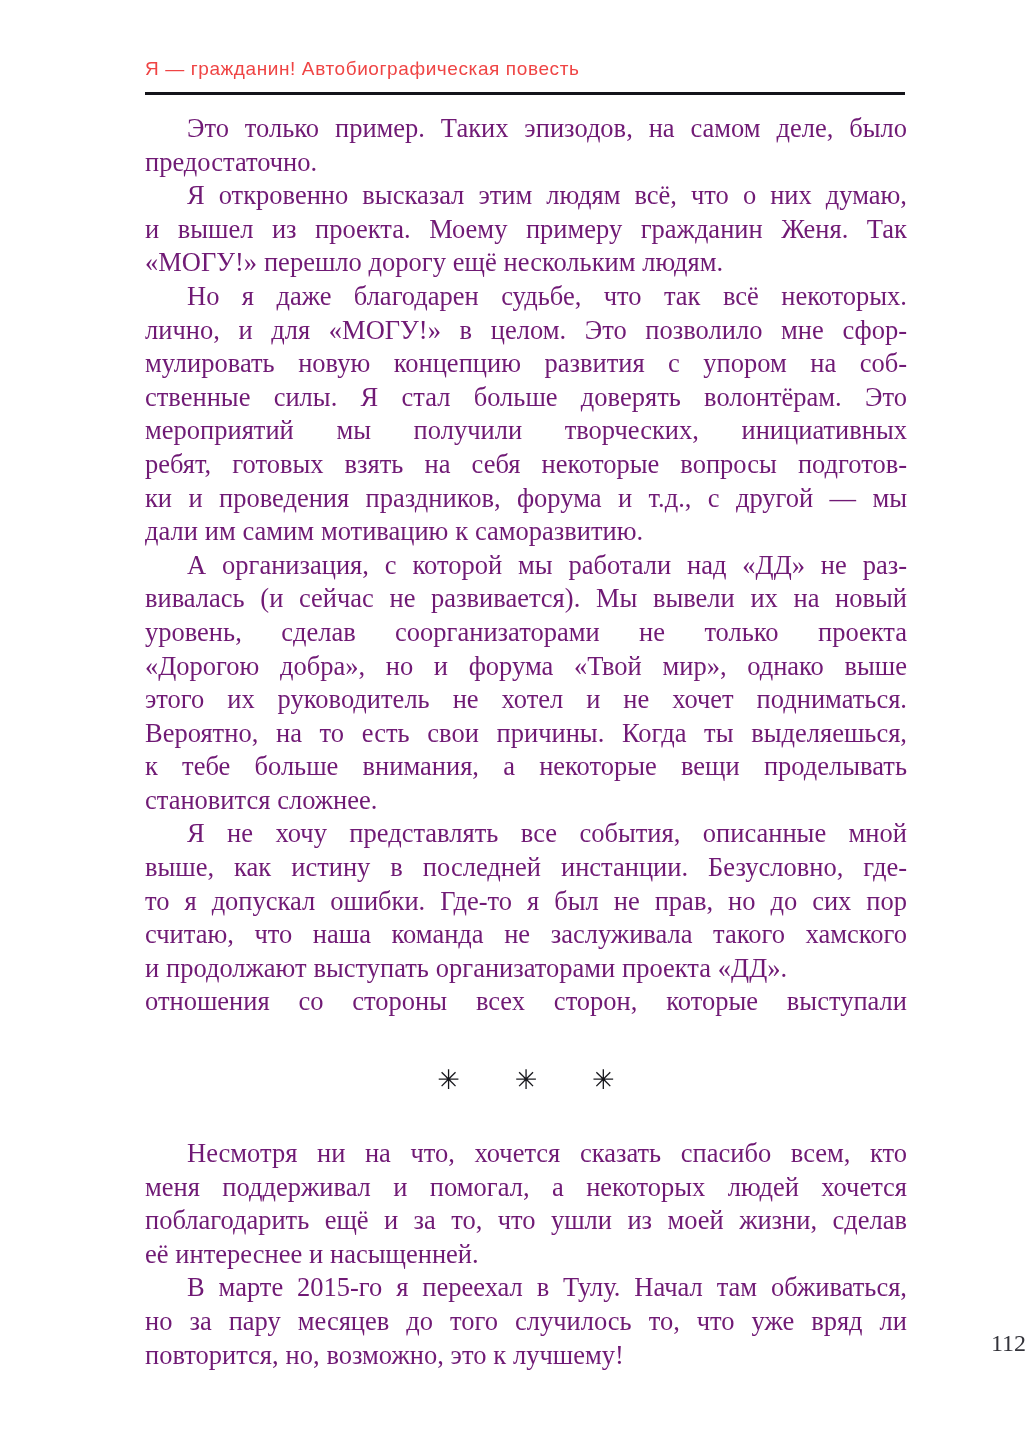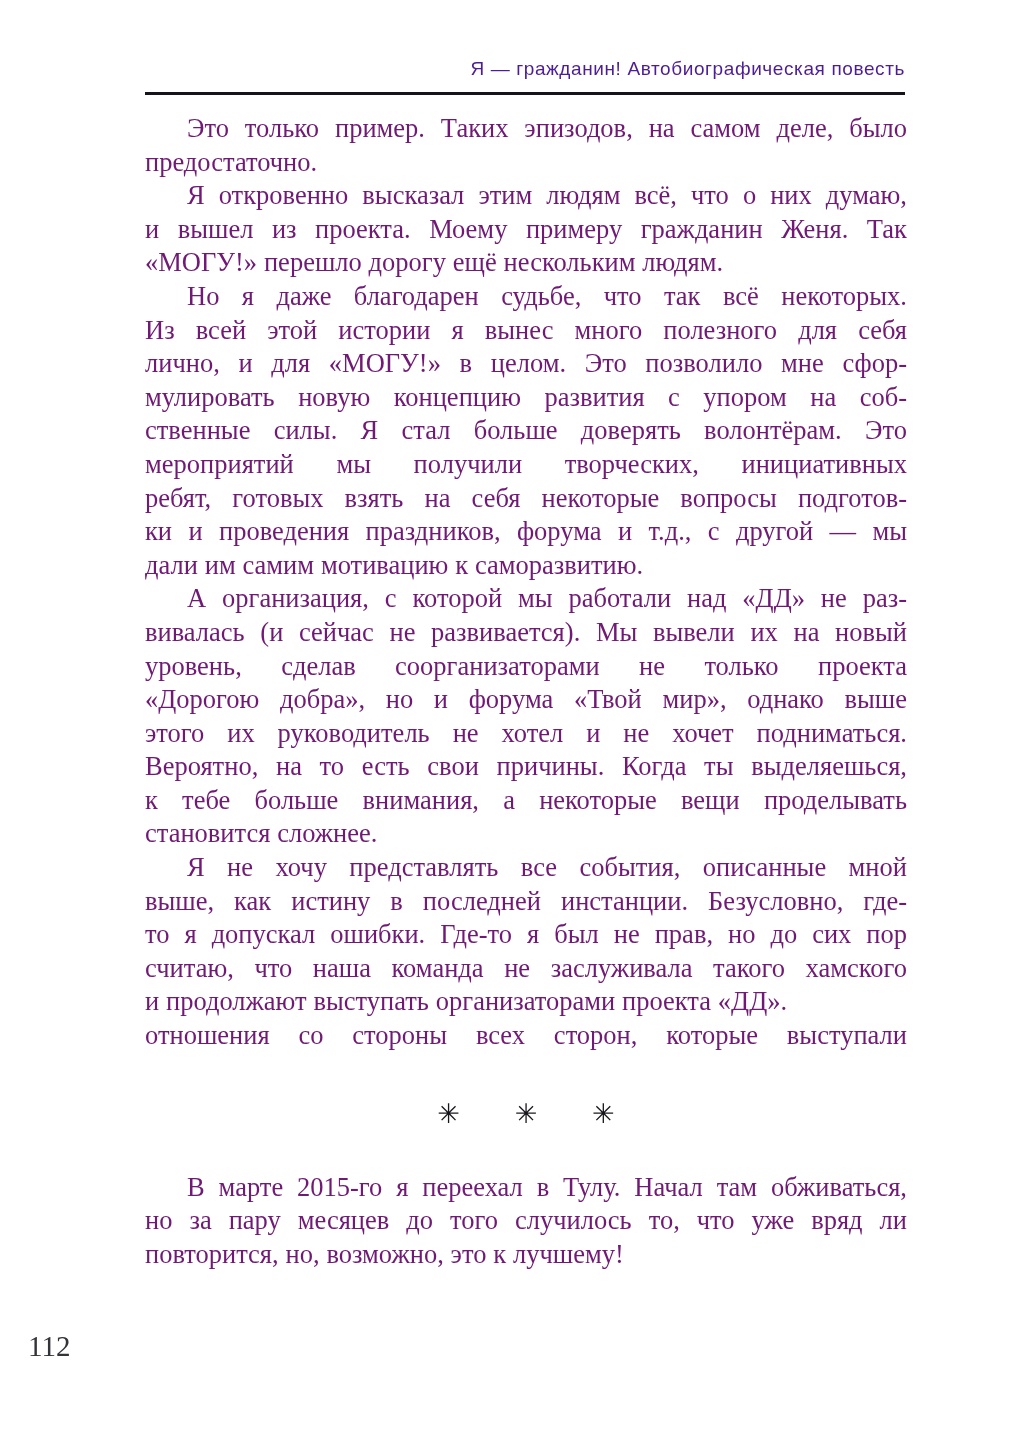--- a/index.html
+++ b/index.html
@@ -18,26 +18,26 @@
     box-sizing: border-box;
     overflow: hidden;
   }
 
   
   .running-head {
     position: absolute;
     left: 145px;
     top: 58px;
     width: 760px;
-    text-align: right;
+    text-align: left;
     font-family: "Liberation Sans", sans-serif;
     font-size: 19px;
     font-weight: 300;
     letter-spacing: 0.6px;
-    color: #4c1d95;
+    color: #ef4444;
     white-space: nowrap;
   }
 
   .head-rule {
     position: absolute;
     left: 145px;
     top: 92px;
     width: 760px;
     height: 3px;
     background: #14141a;
@@ -93,23 +93,23 @@
     margin: 44px 0 40px 0;
     line-height: 34px;
   }
 
   
   .folio {
     position: absolute;
     left: 0;
     right: 0;
     top: 1330px;
-    text-align: left;
+    text-align: right;
     font-family: "Liberation Serif", "DejaVu Serif", serif;
-    font-size: 29px;
+    font-size: 24px;
     color: #33333a;
     padding-left: 28px;
   }
 </style>
 </head>
 <body>
 
 <div class="page">
 
   <div class="running-head">Я — гражданин! Автобиографическая повесть</div>
@@ -124,21 +124,20 @@
     </p>
 
     <p class="para">
       <span class="ln first just">Я откровенно высказал этим людям всё, что о них думаю,</span>
       <span class="ln just">и вышел из проекта. Моему примеру гражданин Женя. Так</span>
       <span class="ln last">«МОГУ!» перешло дорогу ещё нескольким людям.</span>
     </p>
 
     <p class="para">
       <span class="ln first just">Но я даже благодарен судьбе, что так всё некоторых.</span>
-      <span class="ln just">Из всей этой истории я вынес много полезного для себя</span>
       <span class="ln just">лично, и для «МОГУ!» в целом. Это позволило мне сфор-</span>
       <span class="ln just">мулировать новую концепцию развития с упором на соб-</span>
       <span class="ln just">ственные силы. Я стал больше доверять волонтёрам. Это</span>
       <span class="ln just">мероприятий мы получили творческих, инициативных</span>
       <span class="ln just">ребят, готовых взять на себя некоторые вопросы подготов-</span>
       <span class="ln just">ки и проведения праздников, форума и т.д., с другой — мы</span>
       <span class="ln last">дали им самим мотивацию к саморазвитию.</span>
     </p>
 
     <p class="para">
@@ -156,20 +155,26 @@
       <span class="ln first just">Я не хочу представлять все события, описанные мной</span>
       <span class="ln just">выше, как истину в последней инстанции. Безусловно, где-</span>
       <span class="ln just">то я допускал ошибки. Где-то я был не прав, но до сих пор</span>
       <span class="ln just">считаю, что наша команда не заслуживала такого хамского</span>
       <span class="ln last">и продолжают выступать организаторами проекта «ДД».</span>
       <span class="ln just">отношения со стороны всех сторон, которые выступали</span>
     </p>
 
     <div class="separator">✳ ✳ ✳</div>
 
+    <p class="para">
+      <span class="ln first just">Несмотря ни на что, хочется сказать спасибо всем, кто</span>
+      <span class="ln just">меня поддерживал и помогал, а некоторых людей хочется</span>
+      <span class="ln just">поблагодарить ещё и за то, что ушли из моей жизни, сделав</span>
+      <span class="ln last">её интереснее и насыщенней.</span>
+    </p>
 
     <p class="para">
       <span class="ln first just">В марте 2015-го я переехал в Тулу. Начал там обживаться,</span>
       <span class="ln just">но за пару месяцев до того случилось то, что уже вряд ли</span>
       <span class="ln last">повторится, но, возможно, это к лучшему!</span>
     </p>
 
   </div>
 
   <div class="folio">112</div>

